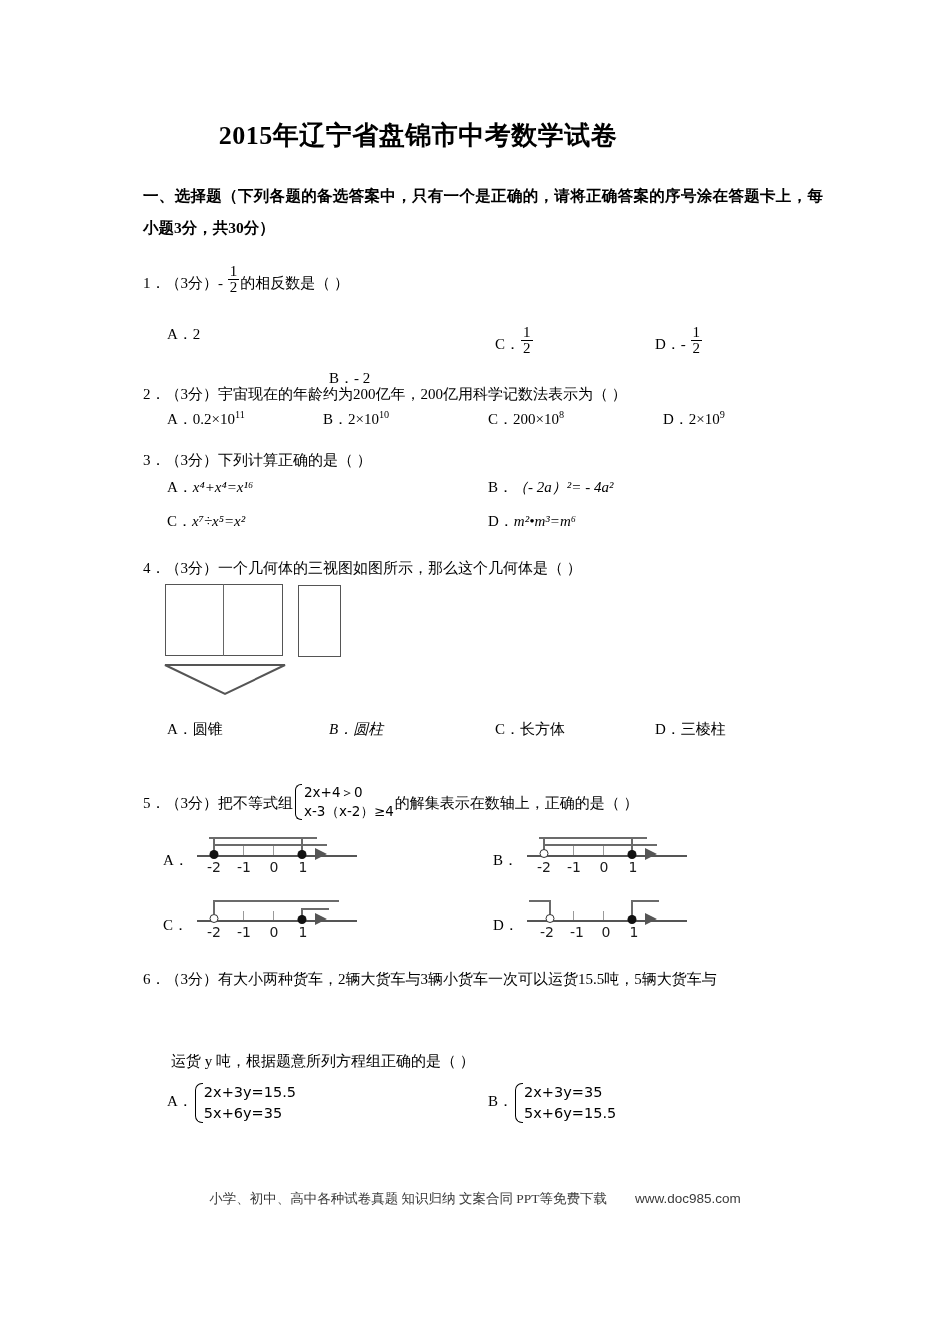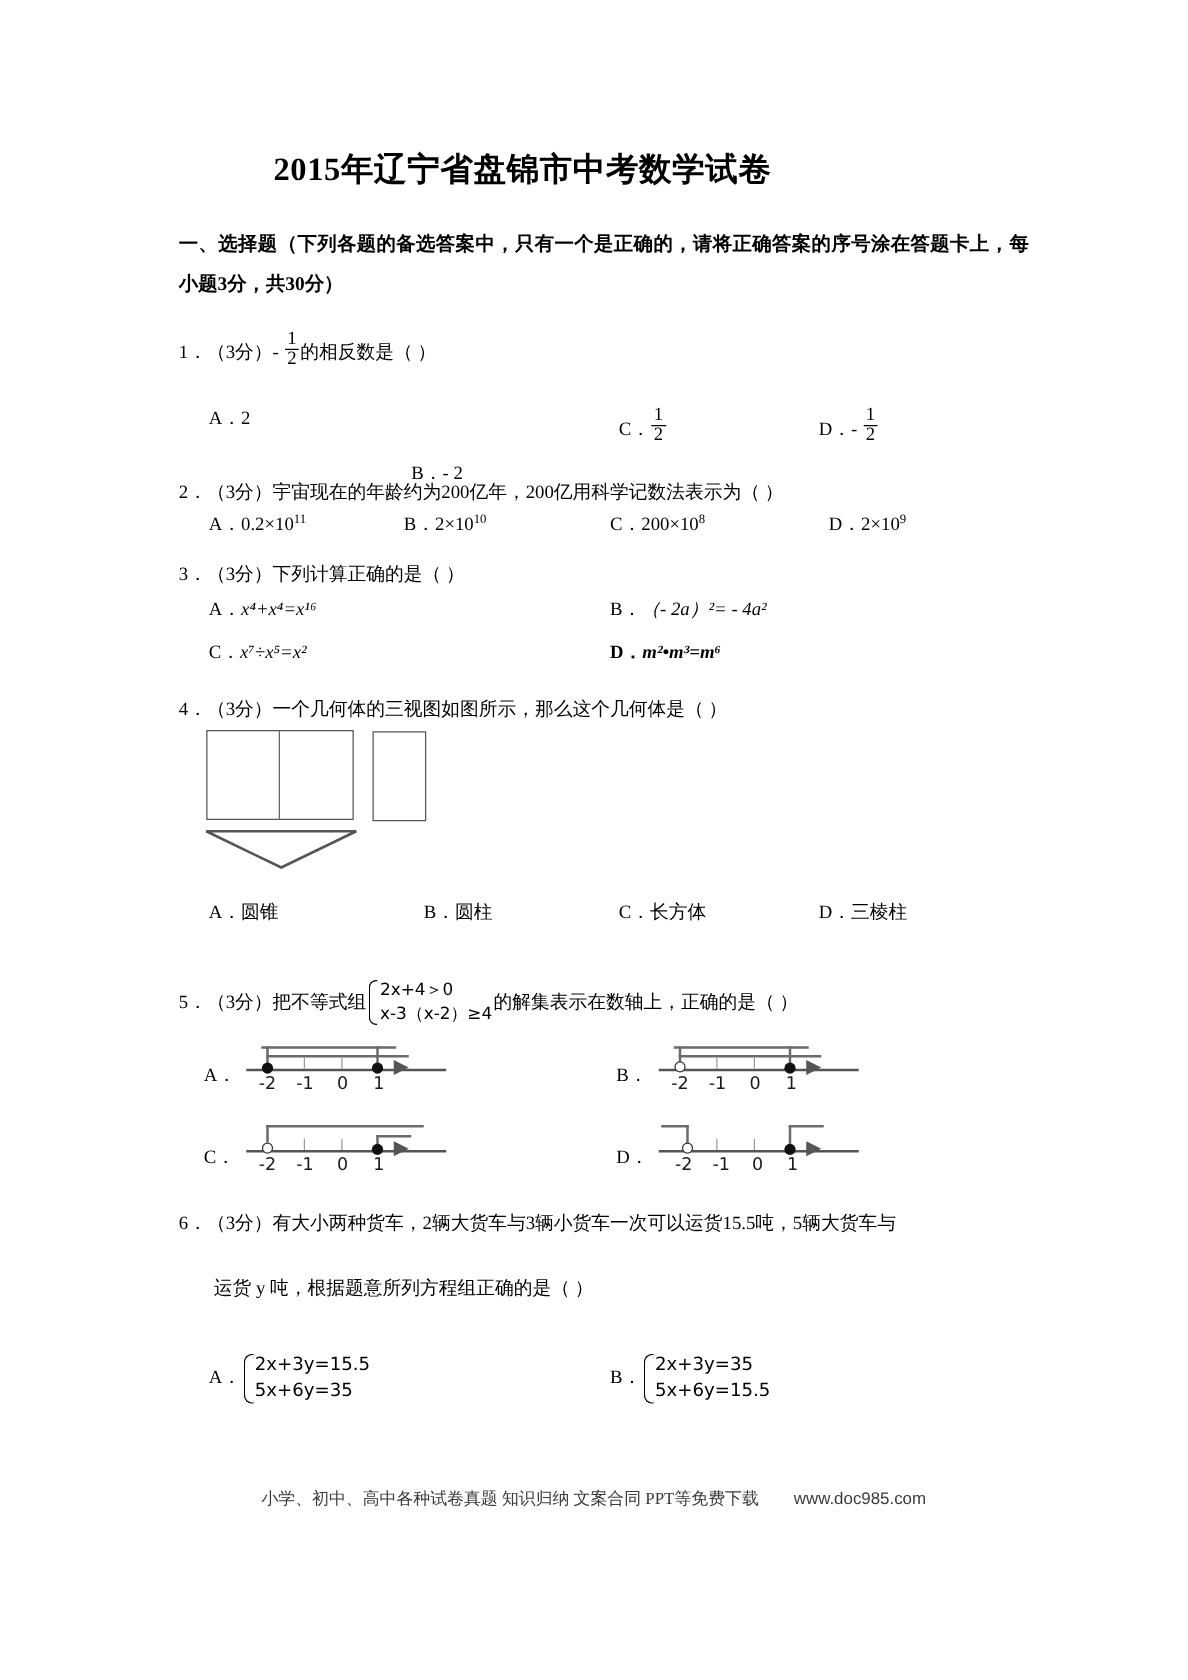--- a/index.html
+++ b/index.html
@@ -323,21 +323,21 @@
     </span>
     <span class="opt" style="left:345px;">
       <span class="opt-lbl">B．</span><span class="ital">（- 2a）²= - 4a²</span>
     </span>
   </div>
 
   <div class="opt-row" style="top:512px;">
     <span class="opt" style="left:24px;">
       <span class="opt-lbl">C．</span><span class="ital">x⁷÷x⁵=x²</span>
     </span>
-    <span class="opt" style="left:345px;font-weight:bold;">
+    <span class="opt" style="left:345px;">
       <span class="opt-lbl">D．</span><span class="ital">m²•m³=m⁶</span>
     </span>
   </div>
 
   <div class="stem" style="top:554px;">4．（3分）一个几何体的三视图如图所示，那么这个几何体是（      ）</div>
 
   <div class="figure4">
     <div class="rect-a"></div>
     <div class="rect-a-div"></div>
     <div class="rect-b"></div>
@@ -345,21 +345,21 @@
       <svg width="124" height="34" viewBox="0 0 124 34">
         <polygon points="2,3 122,3 62,32" fill="#ffffff" stroke="#555555" stroke-width="2"></polygon>
       </svg>
     </div>
   </div>
 
   <div class="opt-row" style="top:720px;">
     <span class="opt" style="left:24px;">
       <span class="opt-lbl">A．</span><span>圆锥</span>
     </span>
-    <span class="opt" style="left:196px;">
+    <span class="opt" style="left:186px;font-style:italic;">
       <span class="opt-lbl">B．</span><span>圆柱</span>
     </span>
     <span class="opt" style="left:352px;">
       <span class="opt-lbl">C．</span><span>长方体</span>
     </span>
     <span class="opt" style="left:512px;">
       <span class="opt-lbl">D．</span><span>三棱柱</span>
     </span>
   </div>
 
@@ -441,21 +441,21 @@
       <div class="nl-dot-open" style="left:23px;"></div>
       <div class="nl-dot-filled" style="left:105px;"></div>
       <span class="nl-lbl" style="left:20px;">-2</span>
       <span class="nl-lbl" style="left:50px;">-1</span>
       <span class="nl-lbl" style="left:79px;">0</span>
       <span class="nl-lbl" style="left:107px;">1</span>
     </div>
   </div>
 
   <div class="stem" style="top:965px;">6．（3分）有大小两种货车，2辆大货车与3辆小货车一次可以运货15.5吨，5辆大货车与</div>
-  <div class="stem" style="top:1017px; left:171px;text-align:center;">运货 y 吨，根据题意所列方程组正确的是（      ）</div>
+  <div class="stem" style="top:1047px; left:171px;text-align:center;">运货 y 吨，根据题意所列方程组正确的是（      ）</div>
 
   <div class="opt-row" style="top:1066px; height:60px;">
     <span class="opt" style="left:24px; top:16px;">
       <span class="opt-lbl">A．</span><span class="sys"><span class="ln">2x+3y=15.5</span><span class="ln">5x+6y=35</span></span>
     </span>
     <span class="opt" style="left:345px; top:16px;">
       <span class="opt-lbl">B．</span><span class="sys"><span class="ln">2x+3y=35</span><span class="ln">5x+6y=15.5</span></span>
     </span>
   </div>
 

